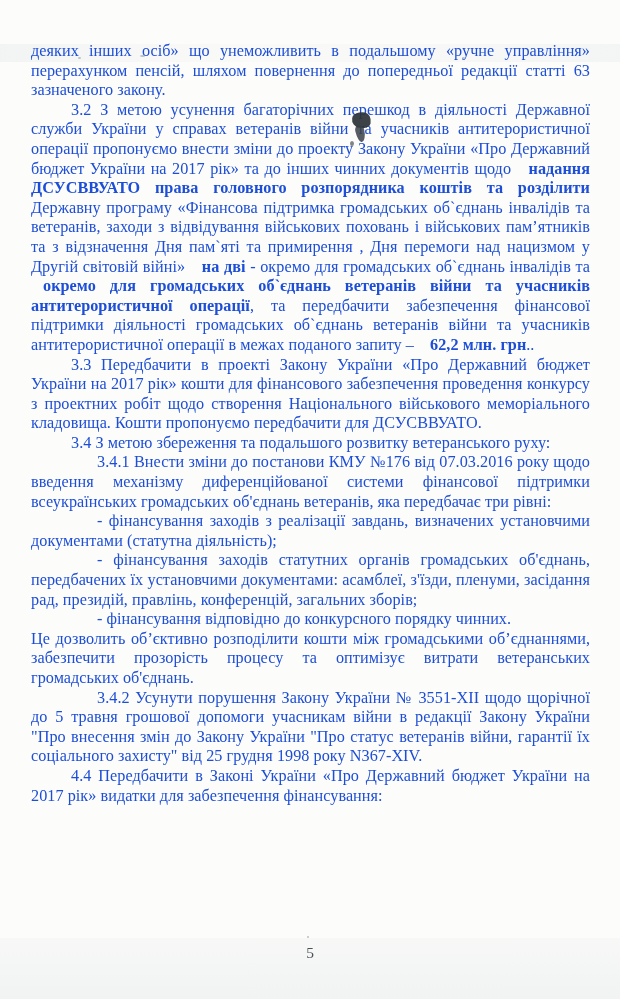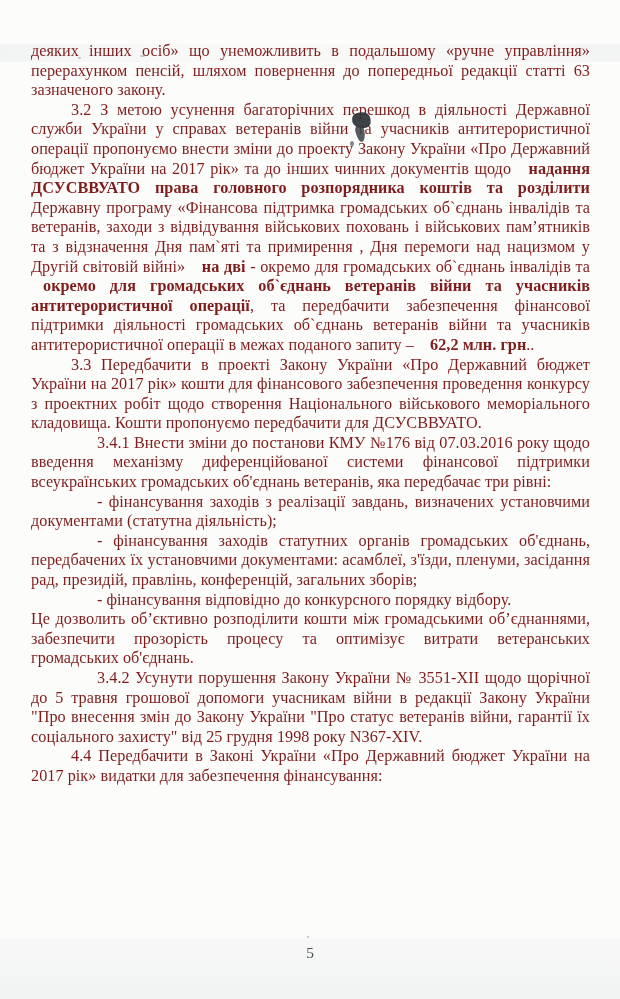--- a/index.html
+++ b/index.html
@@ -69,28 +69,29 @@
   .speck.s3 { left: 462px; top: 57px; }
   .speck.s4 { left: 307px; top: 936px; width: 2px; }
 </style>
 </head>
 <body>
 
 <div class="page" style="background: rgb(252, 252, 250);">
   <div class="scan-tint-top"></div>
   <div class="scan-tint-bottom"></div>
 
-  <div class="body-text" style="color: #7f1d1d;">
+  <div class="body-text" style="color: #1d4ed8;">
       <p class="para i0"><span>деяких інших осіб» що унеможливить в подальшому «ручне управління» перерахунком пенсій, шляхом повернення до попередньої редакції статті 63 зазначеного закону.</span></p>
       <p class="para i1"><span>3.2 З метою усунення багаторічних перешкод в діяльності Державної служби України у справах ветеранів війни та учасників антитерористичної операції пропонуємо внести зміни до проекту Закону України «Про Державний бюджет України на 2017 рік» та до інших чинних документів щодо </span><b>надання ДСУСВВУАТО права головного розпорядника коштів та розділити</b><span> Державну програму «Фінансова підтримка громадських об`єднань інвалідів та ветеранів, заходи з відвідування військових поховань і військових пам’ятників та з відзначення Дня пам`яті та примирення , Дня перемоги над нацизмом у Другій світовій війні» </span><b>на дві</b><span> - окремо для громадських об`єднань інвалідів та </span><b>окремо для громадських об`єднань ветеранів війни та учасників антитерористичної операції</b><span>, та передбачити забезпечення фінансової підтримки діяльності громадських об`єднань ветеранів війни та учасників антитерористичної операції в межах поданого запиту – </span><b>62,2 млн. грн</b><span>..</span></p>
       <p class="para i1"><span>3.3 Передбачити в проекті Закону України «Про Державний бюджет України на 2017 рік» кошти для фінансового забезпечення проведення конкурсу з проектних робіт щодо створення Національного військового меморіального кладовища. Кошти пропонуємо передбачити для ДСУСВВУАТО.</span></p>
+      <p class="para i1"><span>3.4 З метою збереження та подальшого розвитку ветеранського руху:</span></p>
       <p class="para i2"><span>3.4.1 Внести зміни до постанови КМУ №176 від 07.03.2016 року щодо введення механізму диференційованої системи фінансової підтримки всеукраїнських громадських об'єднань ветеранів, яка передбачає три рівні:</span></p>
       <p class="para i2"><span>- фінансування заходів з реалізації завдань, визначених установчими документами (статутна діяльність);</span></p>
       <p class="para i2"><span>- фінансування заходів статутних органів громадських об'єднань, передбачених їх установчими документами: асамблеї, з'їзди, пленуми, засідання рад, президій, правлінь, конференцій, загальних зборів;</span></p>
-      <p class="para i2"><span>- фінансування відповідно до конкурсного порядку відбору.</span></p>
+      <p class="para i2"><span>- фінансування відповідно до конкурсного порядку чинних.</span></p>
       <p class="para i0"><span>Це дозволить об’єктивно розподілити кошти між громадськими об’єднаннями, забезпечити прозорість процесу та оптимізує витрати ветеранських громадських об'єднань.</span></p>
       <p class="para i2"><span>3.4.2 Усунути порушення Закону України № 3551-XII щодо щорічної до 5 травня грошової допомоги учасникам війни в редакції Закону України "Про внесення змін до Закону України "Про статус ветеранів війни, гарантії їх соціального захисту" від 25 грудня 1998 року N367-XIV.</span></p>
       <p class="para i1"><span>4.4 Передбачити в Законі України «Про Державний бюджет України на 2017 рік» видатки для забезпечення фінансування:</span></p>
     </div>
 
   <div class="ink-blot"></div>
   <div class="ink-drip"></div>
   <div class="ink-dot"></div>
 
   <span class="speck s1"></span>

